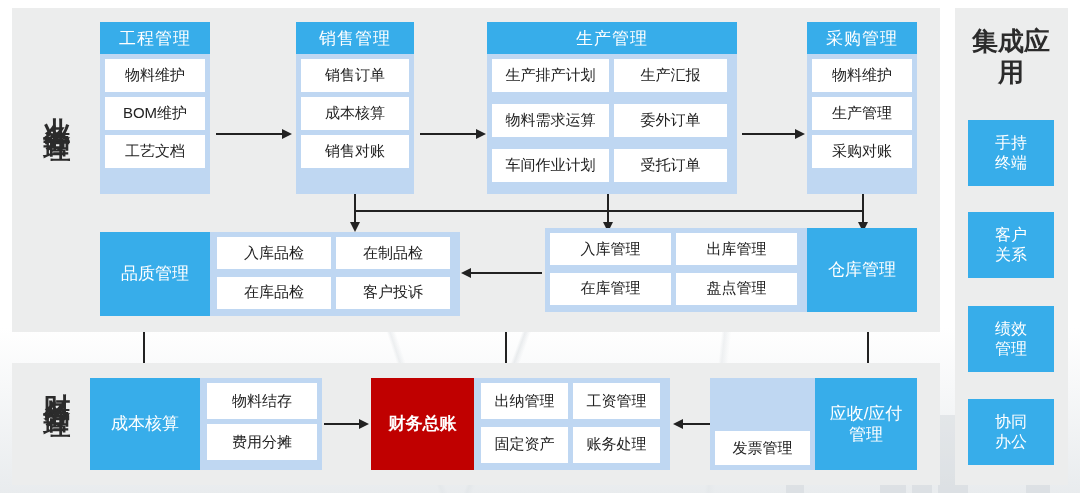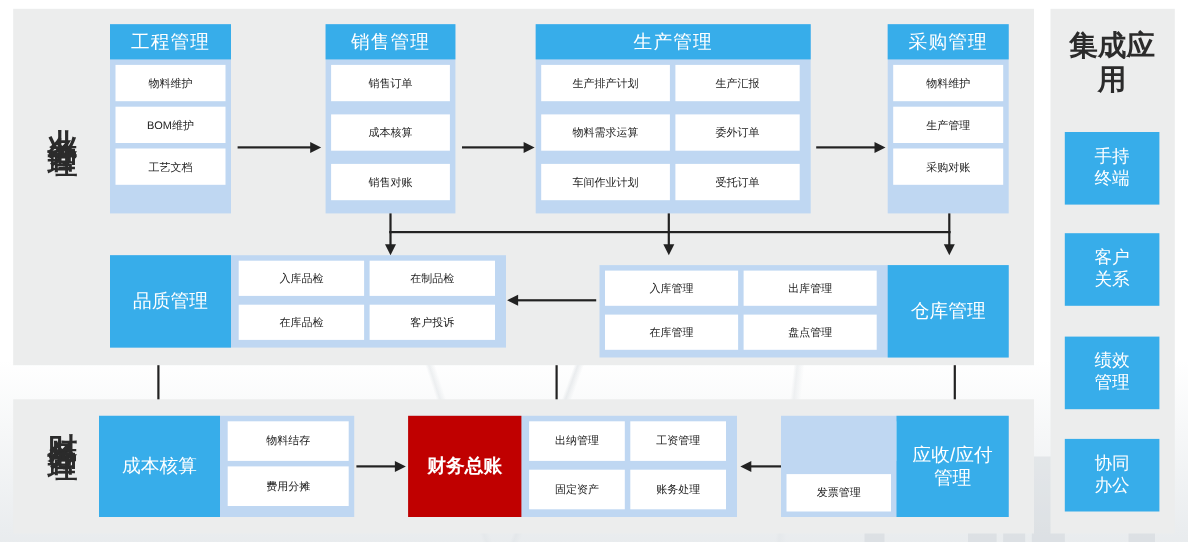--- a/index.html
+++ b/index.html
@@ -40,21 +40,21 @@
 
   
   .mod{position:absolute;background:#bfd7f2;}
   .mod-head{
     background:#37adea;color:#ffffff;font-size:17px;
     display:flex;align-items:center;justify-content:center;
     height:32px;letter-spacing:1px;
   }
   .mod-body{display:flex;flex-wrap:wrap;padding:5px;gap:5px;box-sizing:border-box;}
   .cell{
-    background:#ffffff;color:#222;font-size:10px;
+    background:#ffffff;color:#222;font-size:15px;
     display:flex;align-items:center;justify-content:center;
     box-sizing:border-box;white-space:nowrap;
   }
 
   
   .block{
     position:absolute;background:#37adea;color:#fff;
     display:flex;align-items:center;justify-content:center;
     text-align:center;font-size:17px;line-height:1.25;
   }
@@ -91,21 +91,21 @@
       <div class="cell" style="width:100%;height:33px;">BOM维护</div>
       <div class="cell" style="width:100%;height:33px;">工艺文档</div>
     </div>
   </div>
 
   <div class="ln h" style="left:216px;top:133px;width:68px;"></div>
   <div class="ah right" style="left:282px;top:129px;"></div>
 
   <div class="mod" style="left:296px;top:22px;width:118px;height:172px;">
     <div class="mod-head">销售管理</div>
-    <div class="mod-body" style="height:140px;flex-direction:row;">
+    <div class="mod-body" style="height:140px;flex-direction:column;">
       <div class="cell" style="width:100%;height:33px;">销售订单</div>
       <div class="cell" style="width:100%;height:33px;">成本核算</div>
       <div class="cell" style="width:100%;height:33px;">销售对账</div>
     </div>
   </div>
 
   <div class="ln h" style="left:420px;top:133px;width:58px;"></div>
   <div class="ah right" style="left:476px;top:129px;"></div>
 
   <div class="mod" style="left:487px;top:22px;width:250px;height:172px;">
@@ -150,21 +150,21 @@
       <div class="cell" style="width:114px;height:32px;">入库品检</div>
       <div class="cell" style="width:114px;height:32px;">在制品检</div>
       <div class="cell" style="width:114px;height:32px;">在库品检</div>
       <div class="cell" style="width:114px;height:32px;">客户投诉</div>
     </div>
   </div>
 
   <div class="ln h" style="left:470px;top:272px;width:72px;"></div>
   <div class="ah left" style="left:461px;top:268px;"></div>
 
-  <div class="mod" style="left:545px;top:241px;width:372px;height:84px;">
+  <div class="mod" style="left:545px;top:228px;width:372px;height:84px;">
     <div class="mod-body" style="position:absolute;left:0;top:0;width:262px;height:84px;">
       <div class="cell" style="width:121px;height:32px;">入库管理</div>
       <div class="cell" style="width:121px;height:32px;">出库管理</div>
       <div class="cell" style="width:121px;height:32px;">在库管理</div>
       <div class="cell" style="width:121px;height:32px;">盘点管理</div>
     </div>
     <div class="block" style="left:262px;top:0;width:110px;height:84px;">仓库管理</div>
   </div>
 
   <div class="ln v" style="left:143px;top:332px;height:36px;"></div>

